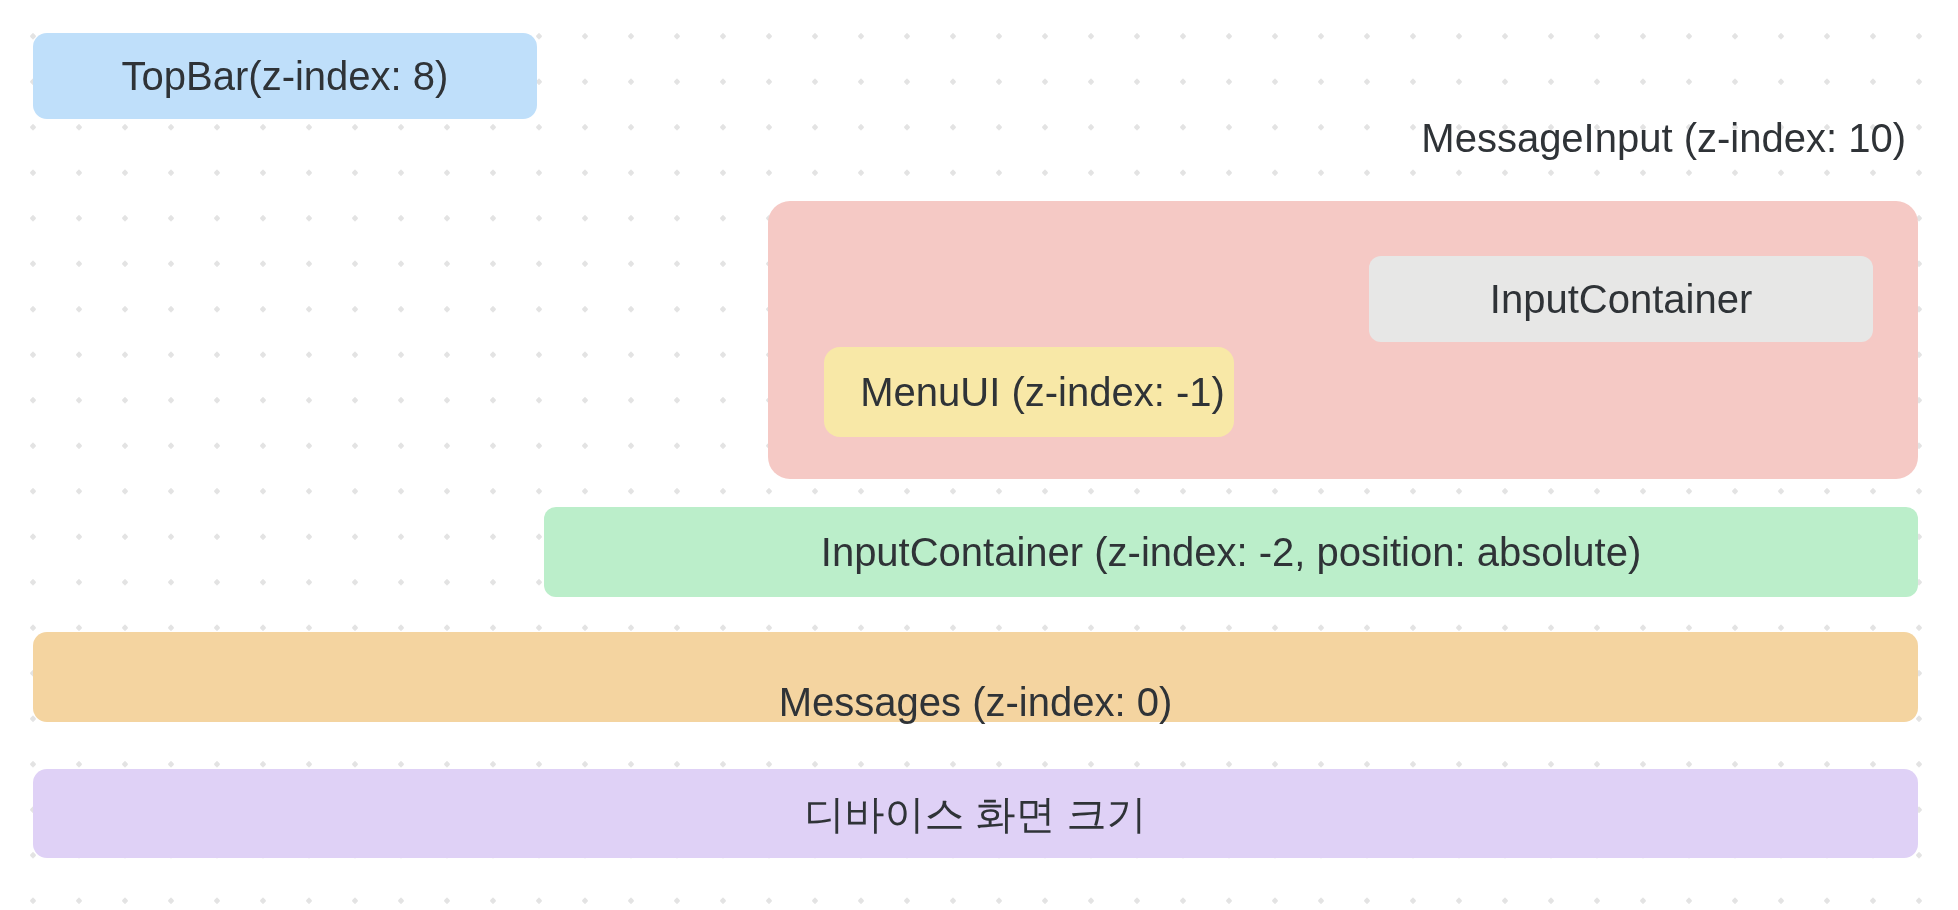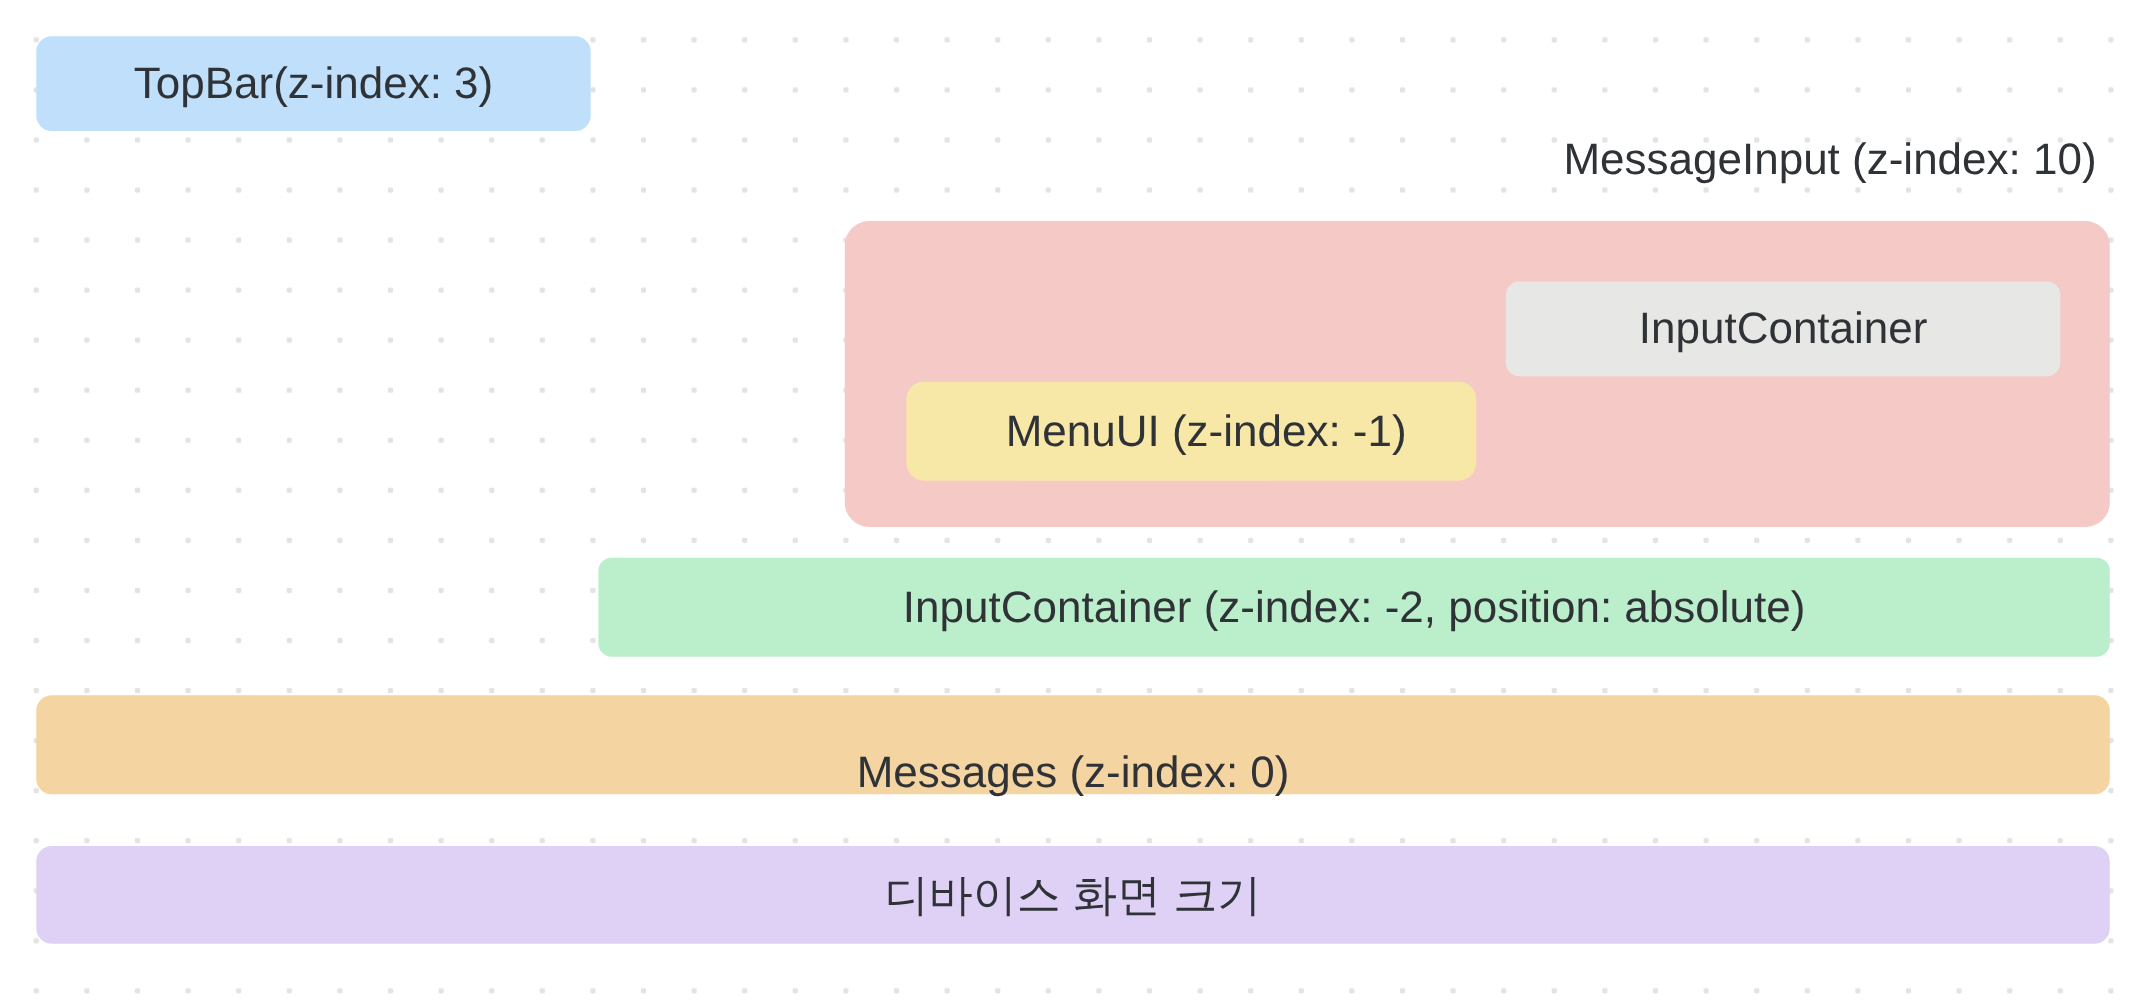--- a/index.html
+++ b/index.html
@@ -21,39 +21,39 @@
   .box{
     position:absolute;
     display:flex;align-items:center;justify-content:center;
     font-size:40px;line-height:1;
     color:var(--text-color);
     box-sizing:border-box;
   }
   .topbar-box{left:33px;top:33px;width:504px;height:86px;border-radius:14px;}
   .msginput-label{
     position:absolute;right:52px;top:116px;height:52px;
-    display:flex;align-items:flex-end;
+    display:flex;align-items:flex-start;
     font-size:40px;color:var(--text-color);
   }
   .msginput-box{left:768px;top:190px;width:1150px;height:278px;border-radius:22px;}
   .inputcontainer-box{position:absolute;right:45px;top:55px;width:504px;height:86px;border-radius:12px;}
-  .menuui-box{position:absolute;left:56px;top:146px;width:518px;height:90px;border-radius:16px;padding-left:27px;}
+  .menuui-box{position:absolute;left:56px;top:146px;width:410px;height:90px;border-radius:16px;padding-left:27px;}
   .blurbg-box{left:544px;top:507px;width:1374px;height:90px;border-radius:12px;}
   .messages-box{left:33px;top:632px;width:1885px;height:90px;border-radius:14px;}
   .messages-label{position:absolute;left:0;right:0;top:0;bottom:0;display:flex;align-items:flex-end;justify-content:center;}
   .margin-box{position:absolute;right:0;top:0;width:550px;height:90px;border-radius:0 14px 14px 0;}
   .device-box{left:33px;top:769px;width:1885px;height:89px;border-radius:14px;}
 </style>
 </head>
 <body>
 
 <div class="canvas">
 
   <div class="box topbar-box" style="background-color: rgb(191, 223, 250);">
-    <span>TopBar(z-index: 3)</span>
+    <span>TopBar(z-index: 8)</span>
   </div>
 
   <div class="msginput-label">
     <span>MessageInput (z-index: 10)</span>
   </div>
 
   <div class="box msginput-box" style="background-color: rgb(245, 201, 197); margin-top: 11px;">
 
     <div class="box inputcontainer-box" style="background-color: rgb(231, 231, 230);">
       <span>InputContainer</span>

